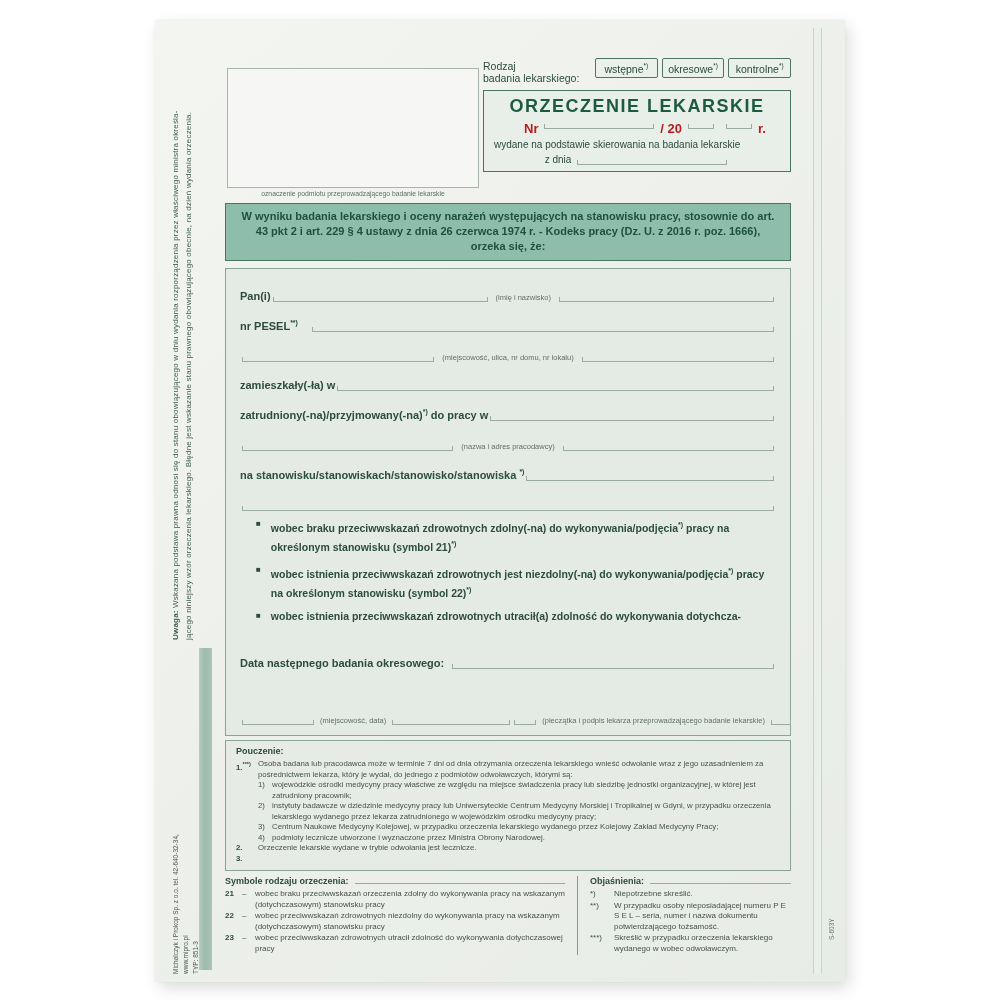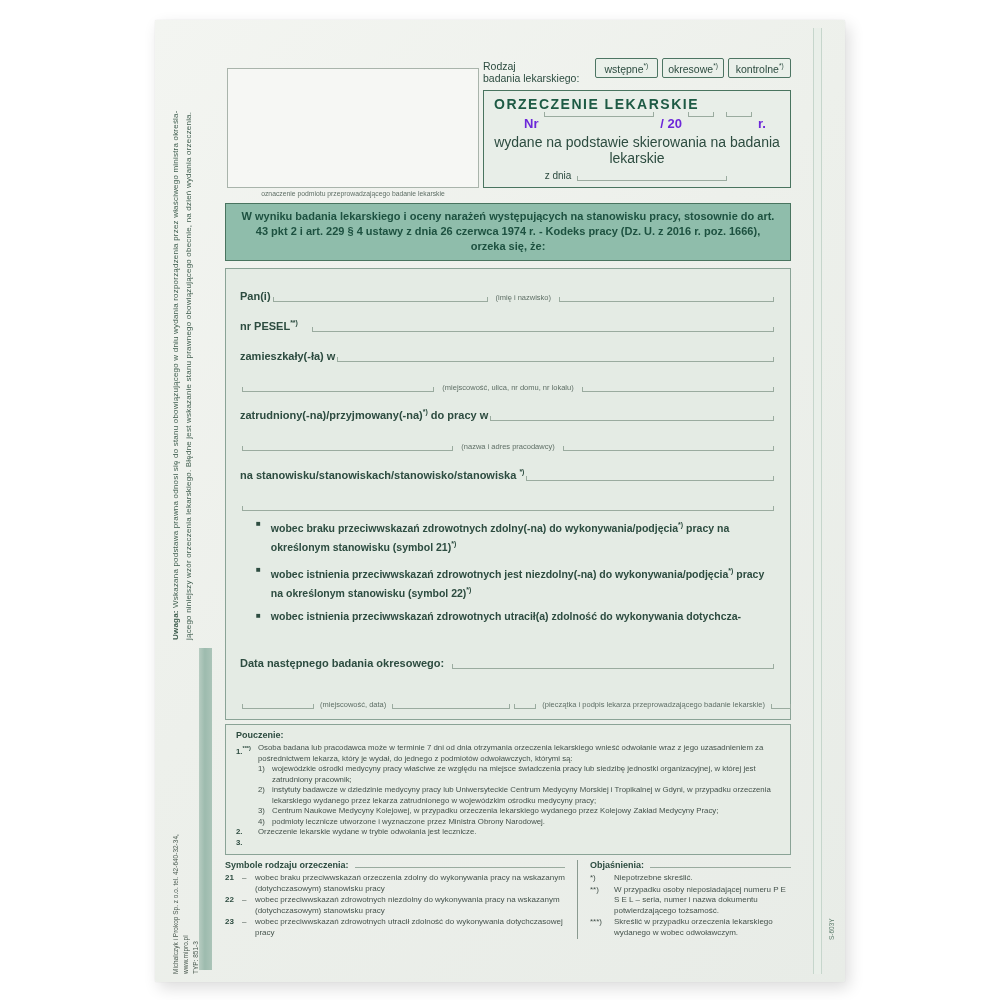--- a/index.html
+++ b/index.html
@@ -40,25 +40,25 @@
     font-size:6.8px; color:#5f6f66; text-align:center; }
   .hdr-right { position:absolute; left:258px; top:0; width:308px; }
   .exam-row { display:flex; align-items:flex-start; }
   .exam-label { font-size:10.5px; color:#2d4c40; line-height:12px; width:112px; padding-top:2px; }
   .exam-opts { display:flex; gap:4px; flex:1; }
   .exam-box { border:1px solid #4d7563; border-radius:2px; background:#eaf0ea;
     font-size:10.5px; color:#2d4c40; text-align:center; padding:3px 5px 2px; flex:1; }
   .exam-box sup { font-size:6.5px; }
 
   .title-box { margin-top:6px; border:1.5px solid #49745f; padding:5px 10px 6px; background:#e8eee8; }
-  .title { font-size:14px; font-weight:bold; letter-spacing:1.5px; color:#1d5a44; }
-  .nr-row { display:flex; align-items:flex-start; font-size:13px; font-weight:bold; color:#6d28d9;
+  .title { font-size:18px; font-weight:bold; letter-spacing:1.5px; color:#1d5a44; text-align:center; }
+  .nr-row { display:flex; align-items:center; font-size:13px; font-weight:bold; color:#b91c1c;
     margin:4px 14px 3px 30px; }
   .nr-row .fill { margin:0 6px; }
-  .title-sub { font-size:14px; color:#2d4c40; text-align:center; }
+  .title-sub { font-size:10px; color:#2d4c40; }
   .zdnia-row { display:flex; align-items:flex-end; justify-content:center; font-size:10px;
     color:#2d4c40; margin-top:4px; }
 
   
   .banner { margin-top:5px; background:#8fbdab; border:1px solid #49745f;
     padding:5px 14px 6px; text-align:center;
     font-size:11px; font-weight:bold; color:#1d5140; line-height:15px; }
 
   
   .main-box { margin-top:7px; border:1px solid #8aa396; background:#e4ebe4;
@@ -76,21 +76,21 @@
   .bullet { display:flex; margin-bottom:9px; }
   .sq { color:#2d4c40; font-size:8px; line-height:14px; margin-right:10px; }
   .btext { font-size:10.5px; font-weight:bold; color:#2d4c40; line-height:15px; }
   .btext sup, .bullet-cont sup { font-size:7px; }
   .bullet-cont { display:flex; align-items:flex-end; margin:20px 0 4px 18px;
     font-size:10.5px; font-weight:bold; color:#2d4c40; }
   .bullet-cont .fill { margin:0 8px; }
 
   .next-row { display:flex; align-items:flex-end; margin-top:28px; height:17px; }
 
-  .sig-row { display:flex; align-items:flex-end; margin-top:26px; height:14px; }
+  .sig-row { display:flex; align-items:flex-end; margin-top:42px; height:14px; }
   .sig-row .cap { padding:0 4px; }
 
   
   .pouczenie { margin-top:4px; border:1px solid #8aa396; background:#e6ece5; padding:5px 10px 6px; }
   .p-head { font-size:9px; font-weight:bold; color:#2d4c40; margin-bottom:3px; }
   .p-item { display:flex; font-size:7.8px; color:#44524b; line-height:10.5px; }
   .p-num { flex:0 0 22px; font-weight:bold; color:#2d4c40; }
   .p-num sup { font-size:5.5px; }
   .p-sub { display:flex; font-size:7.8px; color:#44524b; line-height:10.5px; padding-left:22px; }
   .p-sub .p-subnum { flex:0 0 14px; }
@@ -173,28 +173,28 @@
         <span class="fill"></span>
         <span class="cap">(imię i nazwisko)</span>
         <span class="fill"></span>
       </div>
 
       <div class="frow">
         <span class="flabel"><span>nr PESEL</span><sup>**)</sup></span>
         <span class="fill" style="margin-left:14px"></span>
       </div>
 
+      <div class="frow" style="margin-bottom:12px">
+        <span class="fill"></span>
+        <span class="cap">(miejscowość, ulica, nr domu, nr lokalu)</span>
+        <span class="fill"></span>
+      </div>
+
       <div class="frow">
         <span class="flabel">zamieszkały(-ła) w</span>
-        <span class="fill"></span>
-      </div>
-
-      <div class="frow" style="margin-bottom:12px">
-        <span class="fill"></span>
-        <span class="cap">(miejscowość, ulica, nr domu, nr lokalu)</span>
         <span class="fill"></span>
       </div>
 
       <div class="frow">
         <span class="flabel"><span>zatrudniony(-na)/przyjmowany(-na)</span><sup>*)</sup>&nbsp;<span>do pracy w</span></span>
         <span class="fill"></span>
       </div>
 
       <div class="frow" style="">
         <span class="fill"></span>

